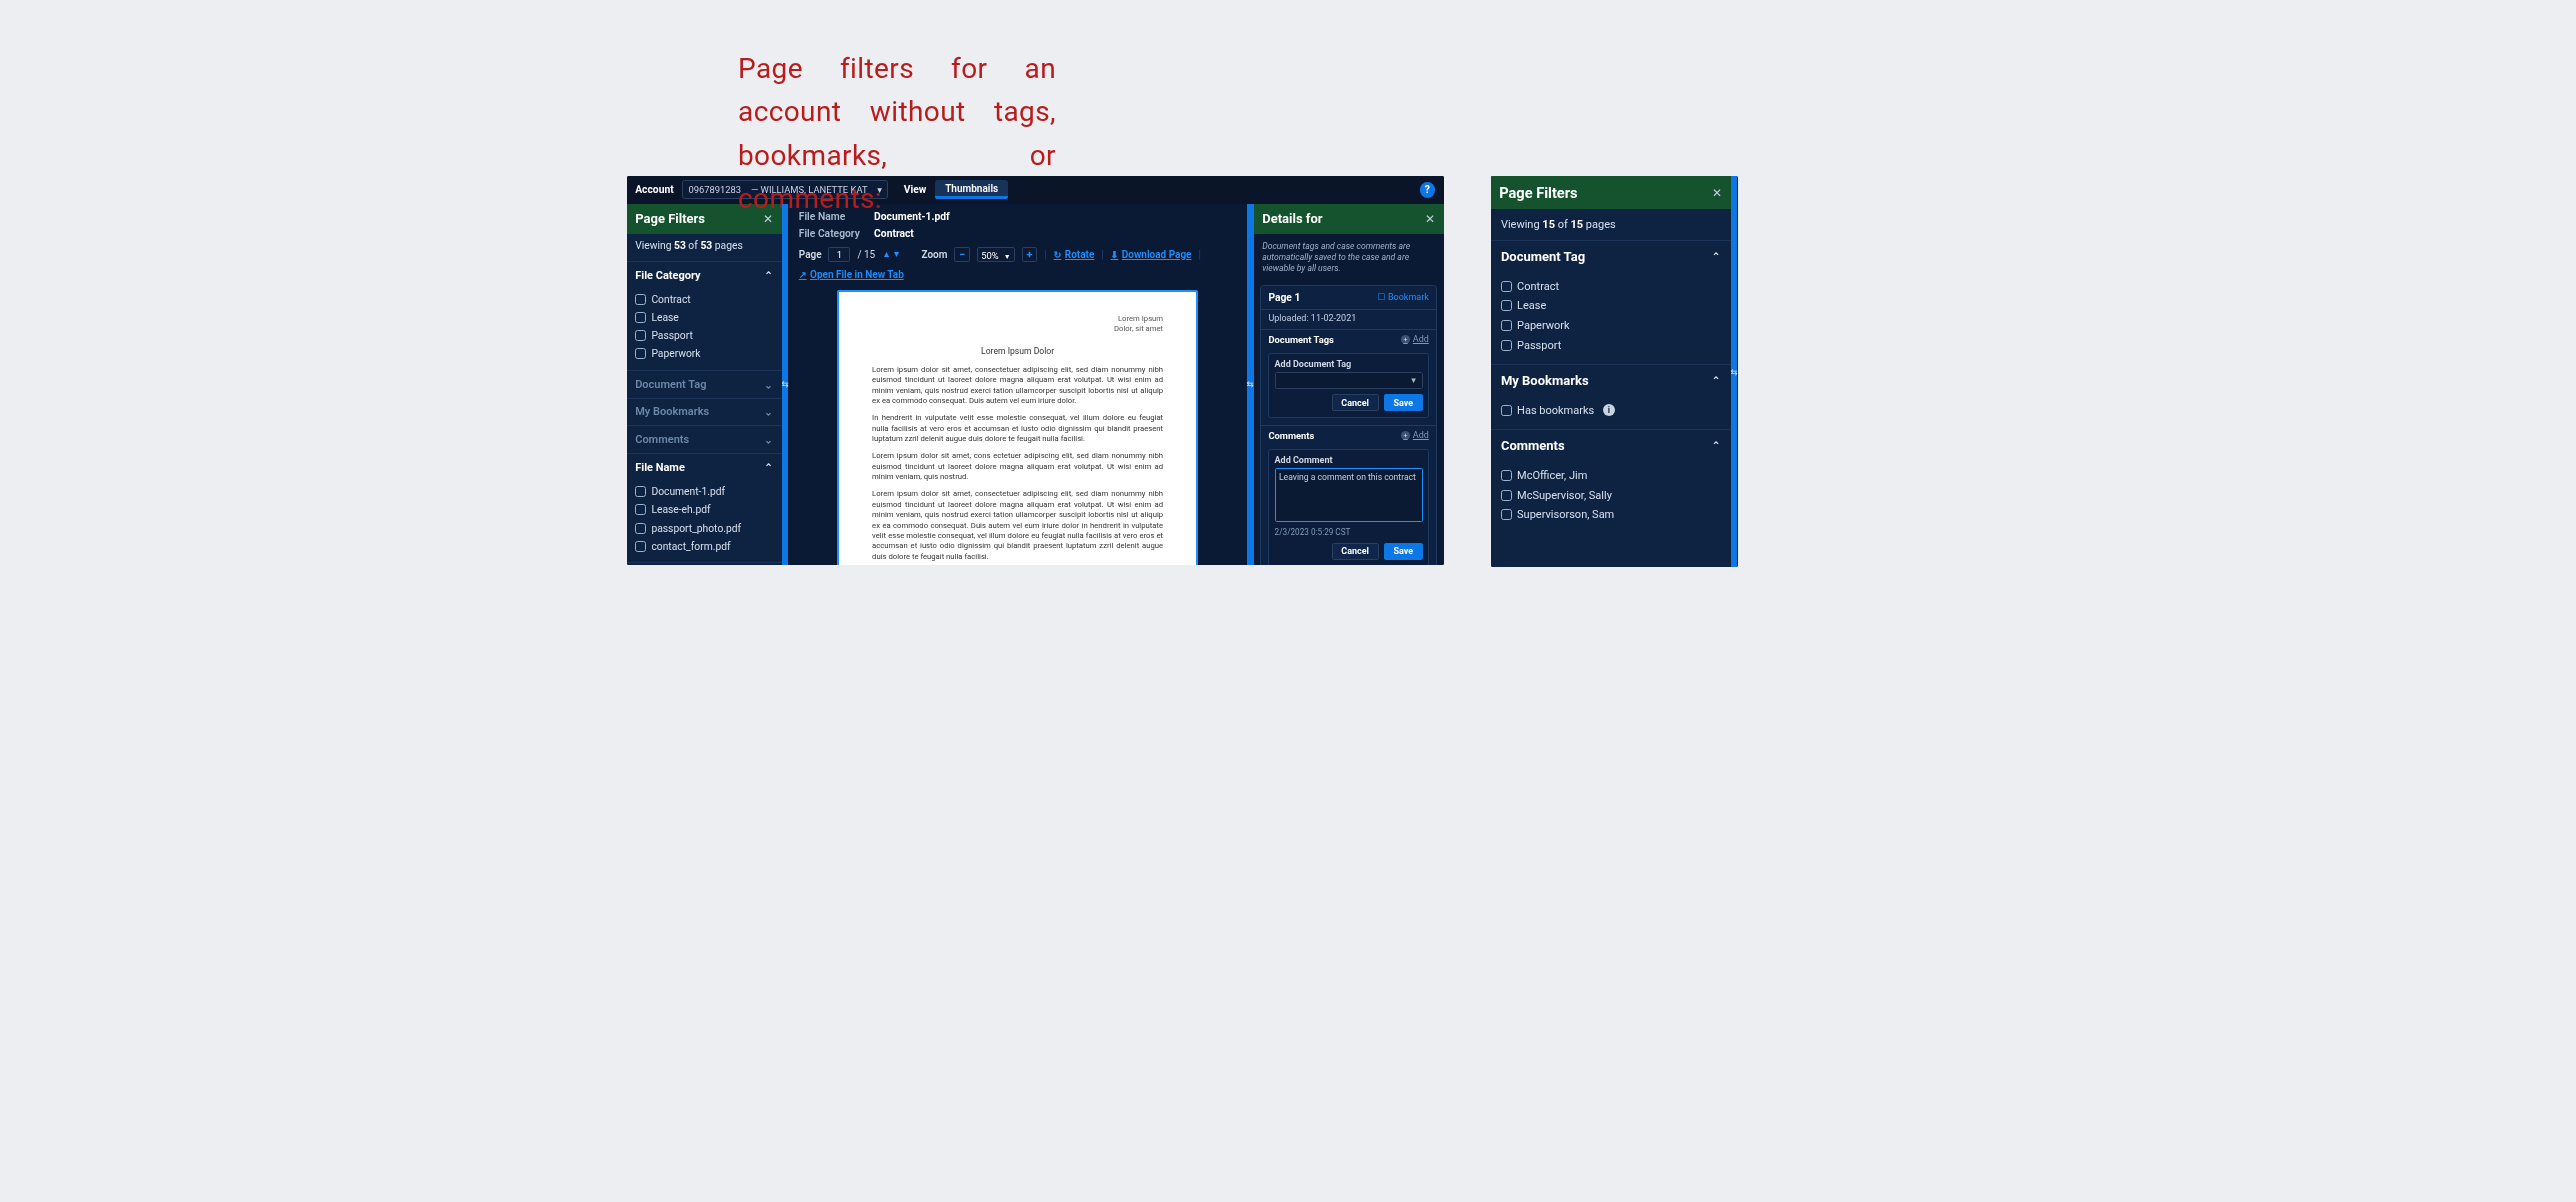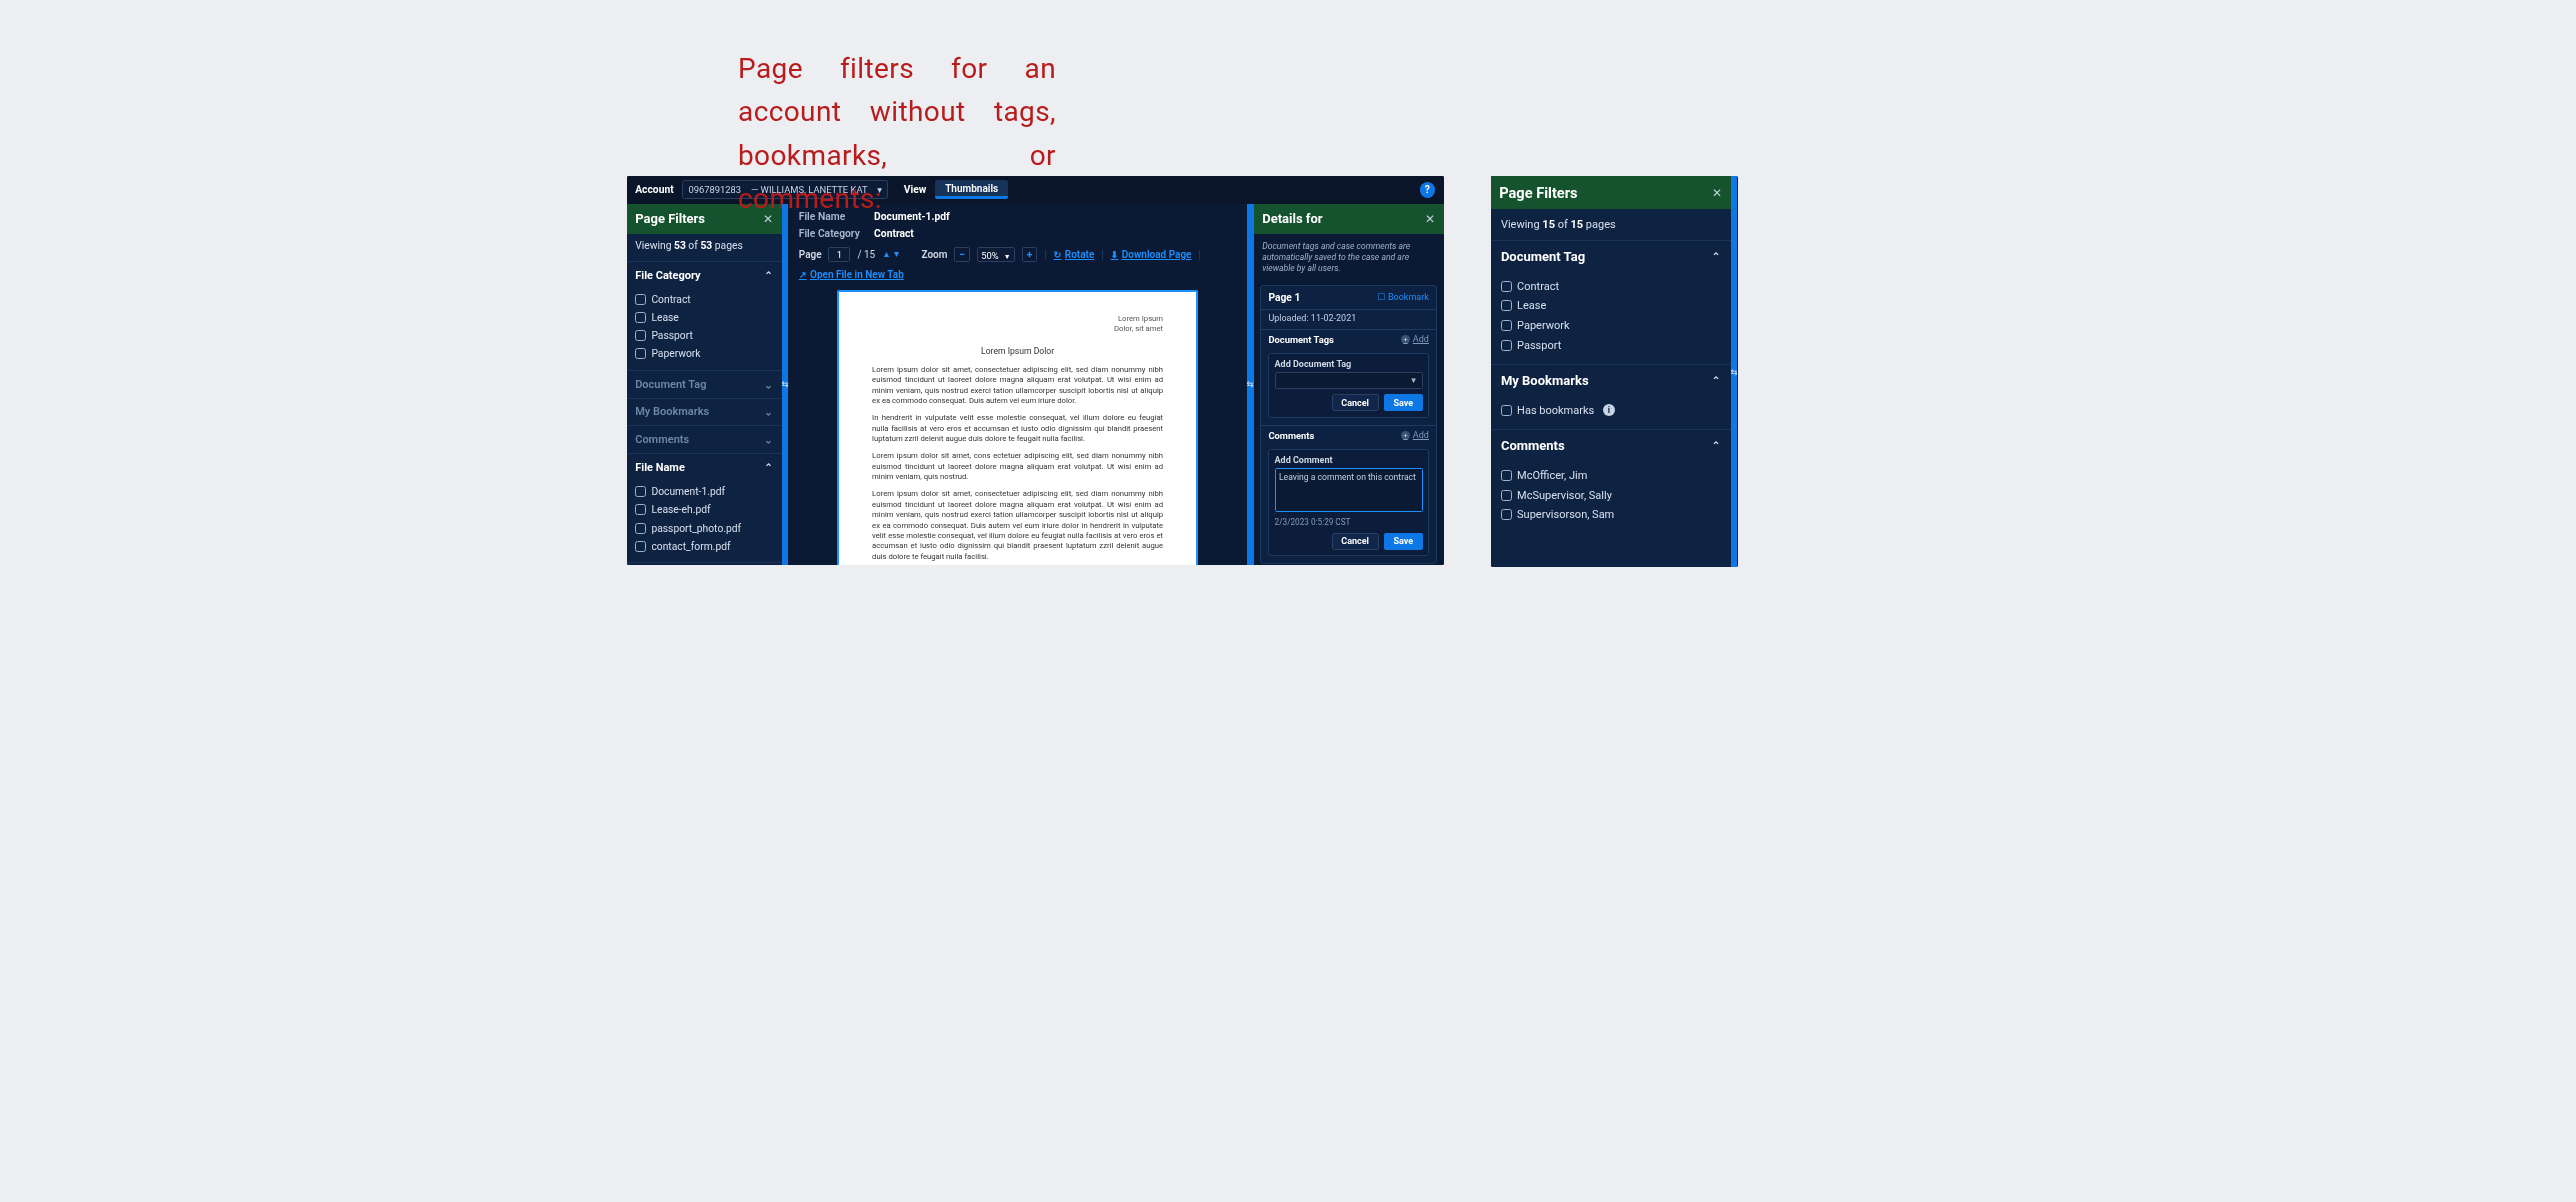--- a/index.html
+++ b/index.html
@@ -139,21 +139,21 @@
   .addlnk{ color:#8099b8; font-size:9px; text-decoration:underline; cursor:pointer; display:flex;align-items:center;gap:2.6px;}
   .addlnk .plus{ width:9.4px;height:9.4px;border-radius:50%;background:#3c5274;display:inline-flex;align-items:center;justify-content:center;font-size:7.7px;color:#cfd8e3;}
   .crd-inner { margin:3.4px 6.9px 6.9px; border:0.9px solid #1e3a60; border-radius:2.6px; padding:5.2px; background:#0b1d3b;}
   .crd-inner .tt { font-weight:700; font-size:9px; margin-bottom:3.4px;}
   .sel { height:17px; background:#0a1a33; border:0.9px solid #2b4060; border-radius:1.7px; display:flex;align-items:center;justify-content:flex-end; padding:0 4.3px;}
   .sel .car{ font-size:7.7px; color:#aab9ce;}
   .btnrow{ display:flex; justify-content:flex-end; gap:5.2px; margin-top:5.2px;}
   .btn{ padding:2.6px 8.6px; font-size:9px; border-radius:1.7px; font-weight:700; cursor:pointer;}
   .btn-sec{ background:#10264a; border:0.9px solid #2b4060; color:#fff;}
   .btn-pri{ background:#0d77e6; border:0.9px solid #0d77e6; color:#fff;}
-  .ta { width:100%; height:44px; background:#0a1a33; border:0.9px solid #1e8fff; border-radius:1.7px; padding:3.4px; color:#c2d0e3; font-size:8.6px; resize:none; font-family:inherit;}
+  .ta { width:100%; height:54px; background:#0a1a33; border:0.9px solid #1e8fff; border-radius:1.7px; padding:3.4px; color:#c2d0e3; font-size:8.6px; resize:none; font-family:inherit;}
   .ts { font-size:8.2px; color:#8099b8; margin-top:3.4px;}
 
   .sections::-webkit-scrollbar, .doc-wrap::-webkit-scrollbar { width:0; height:0;}
 </style>
 </head>
 <body>
 
 <div class="page">
   <div class="caption caption-left">Page filters for an account without tags, bookmarks, or comments:</div>
 

